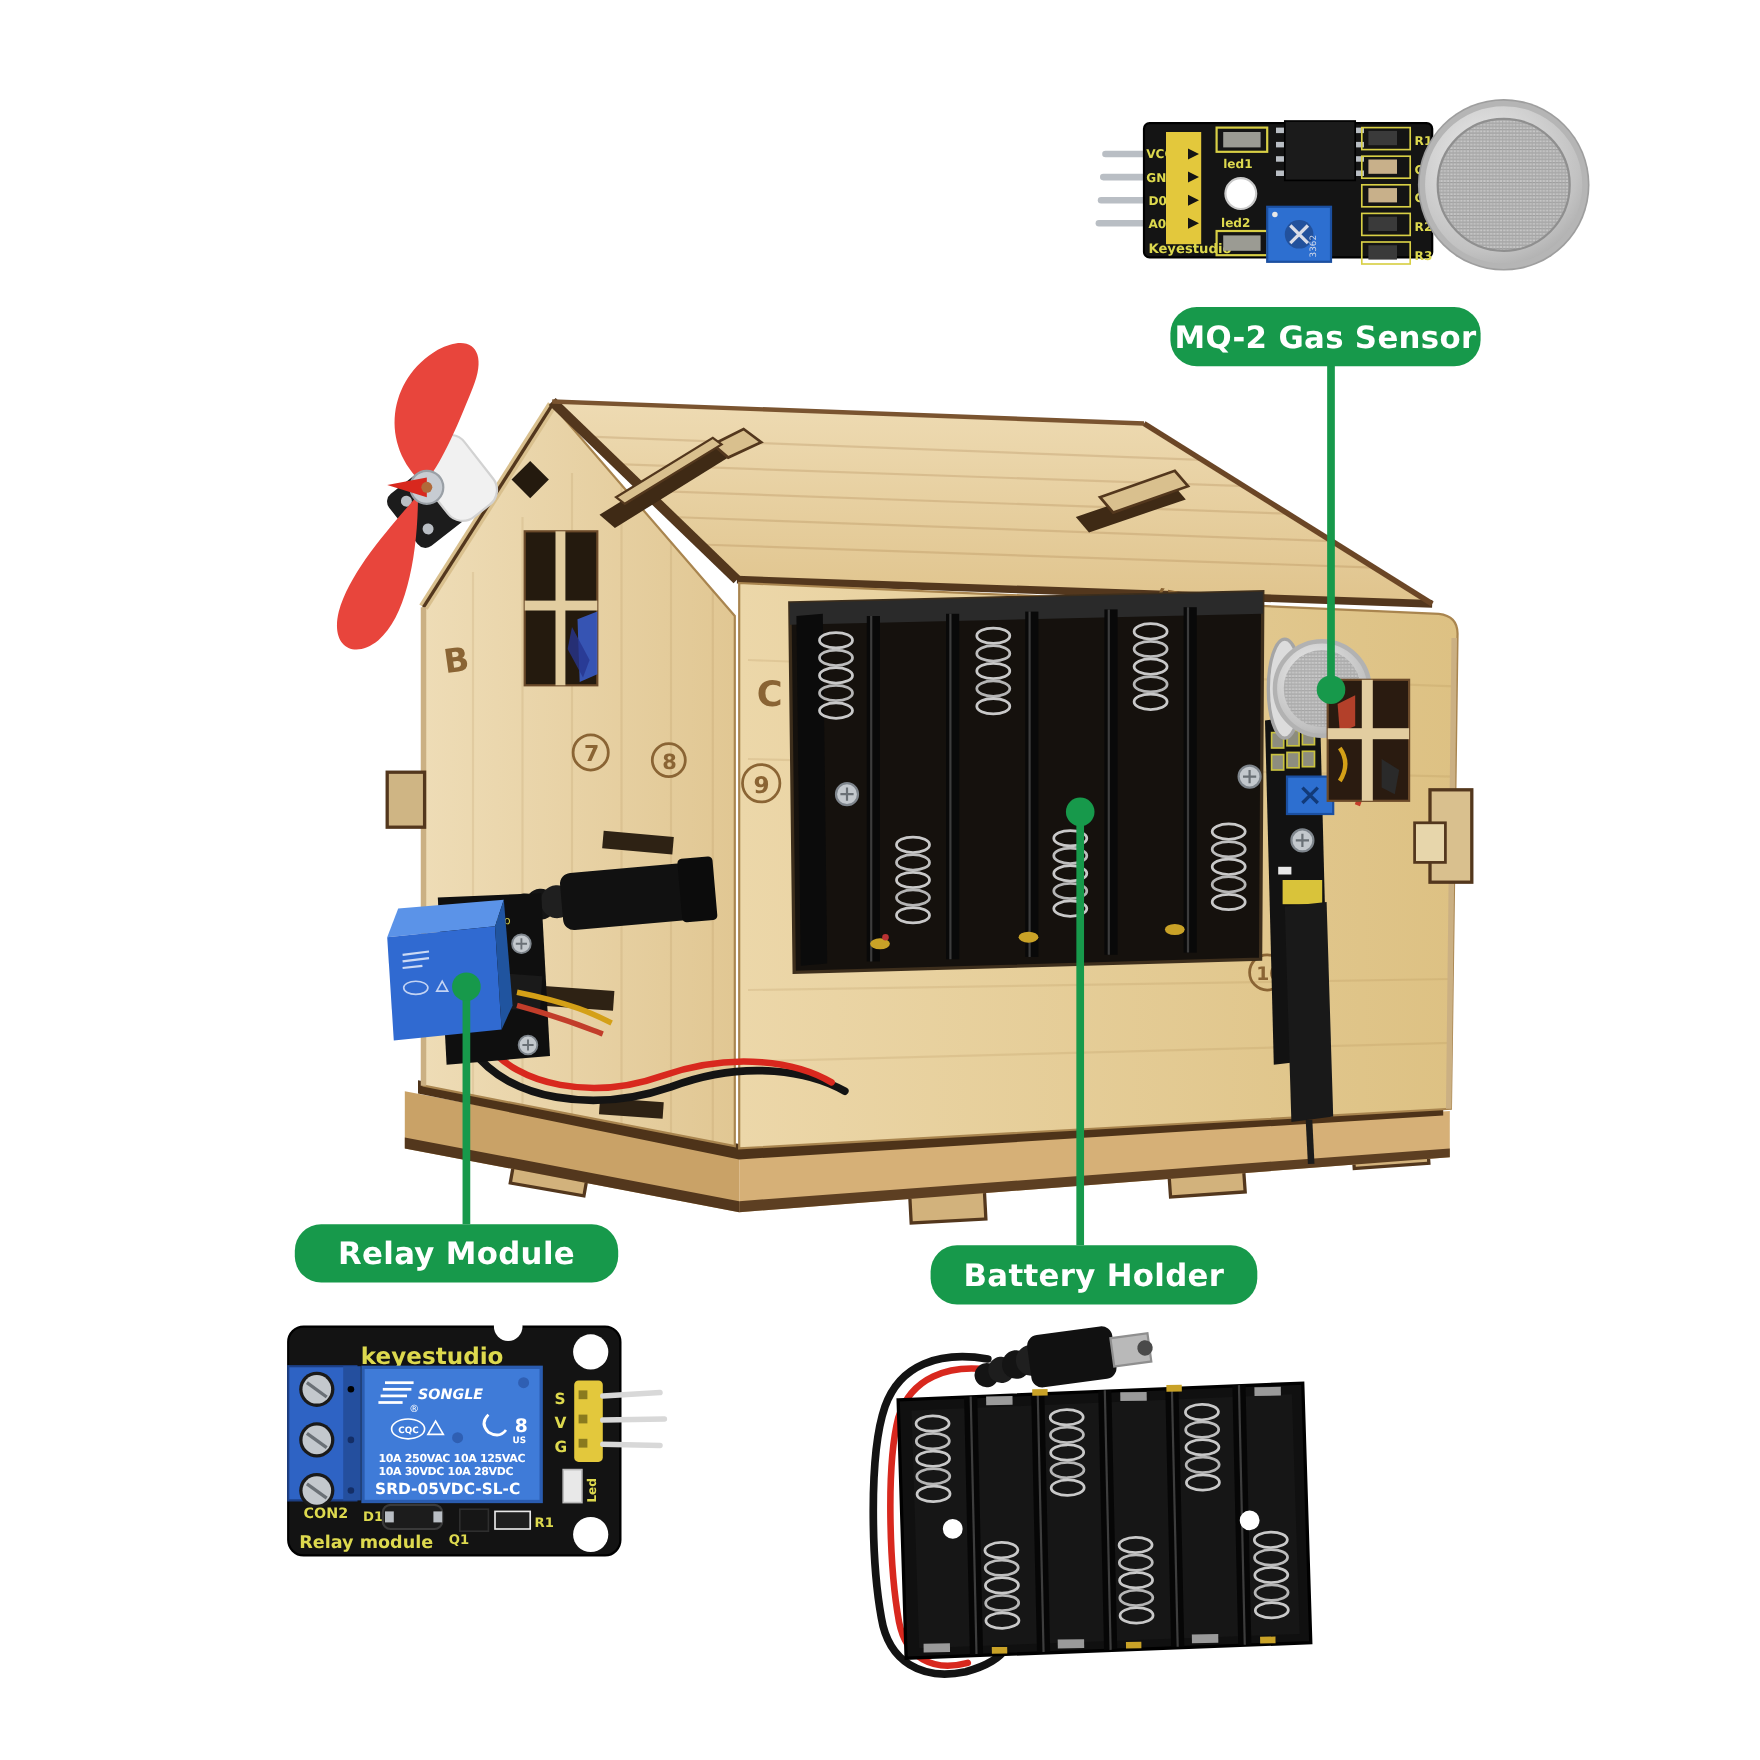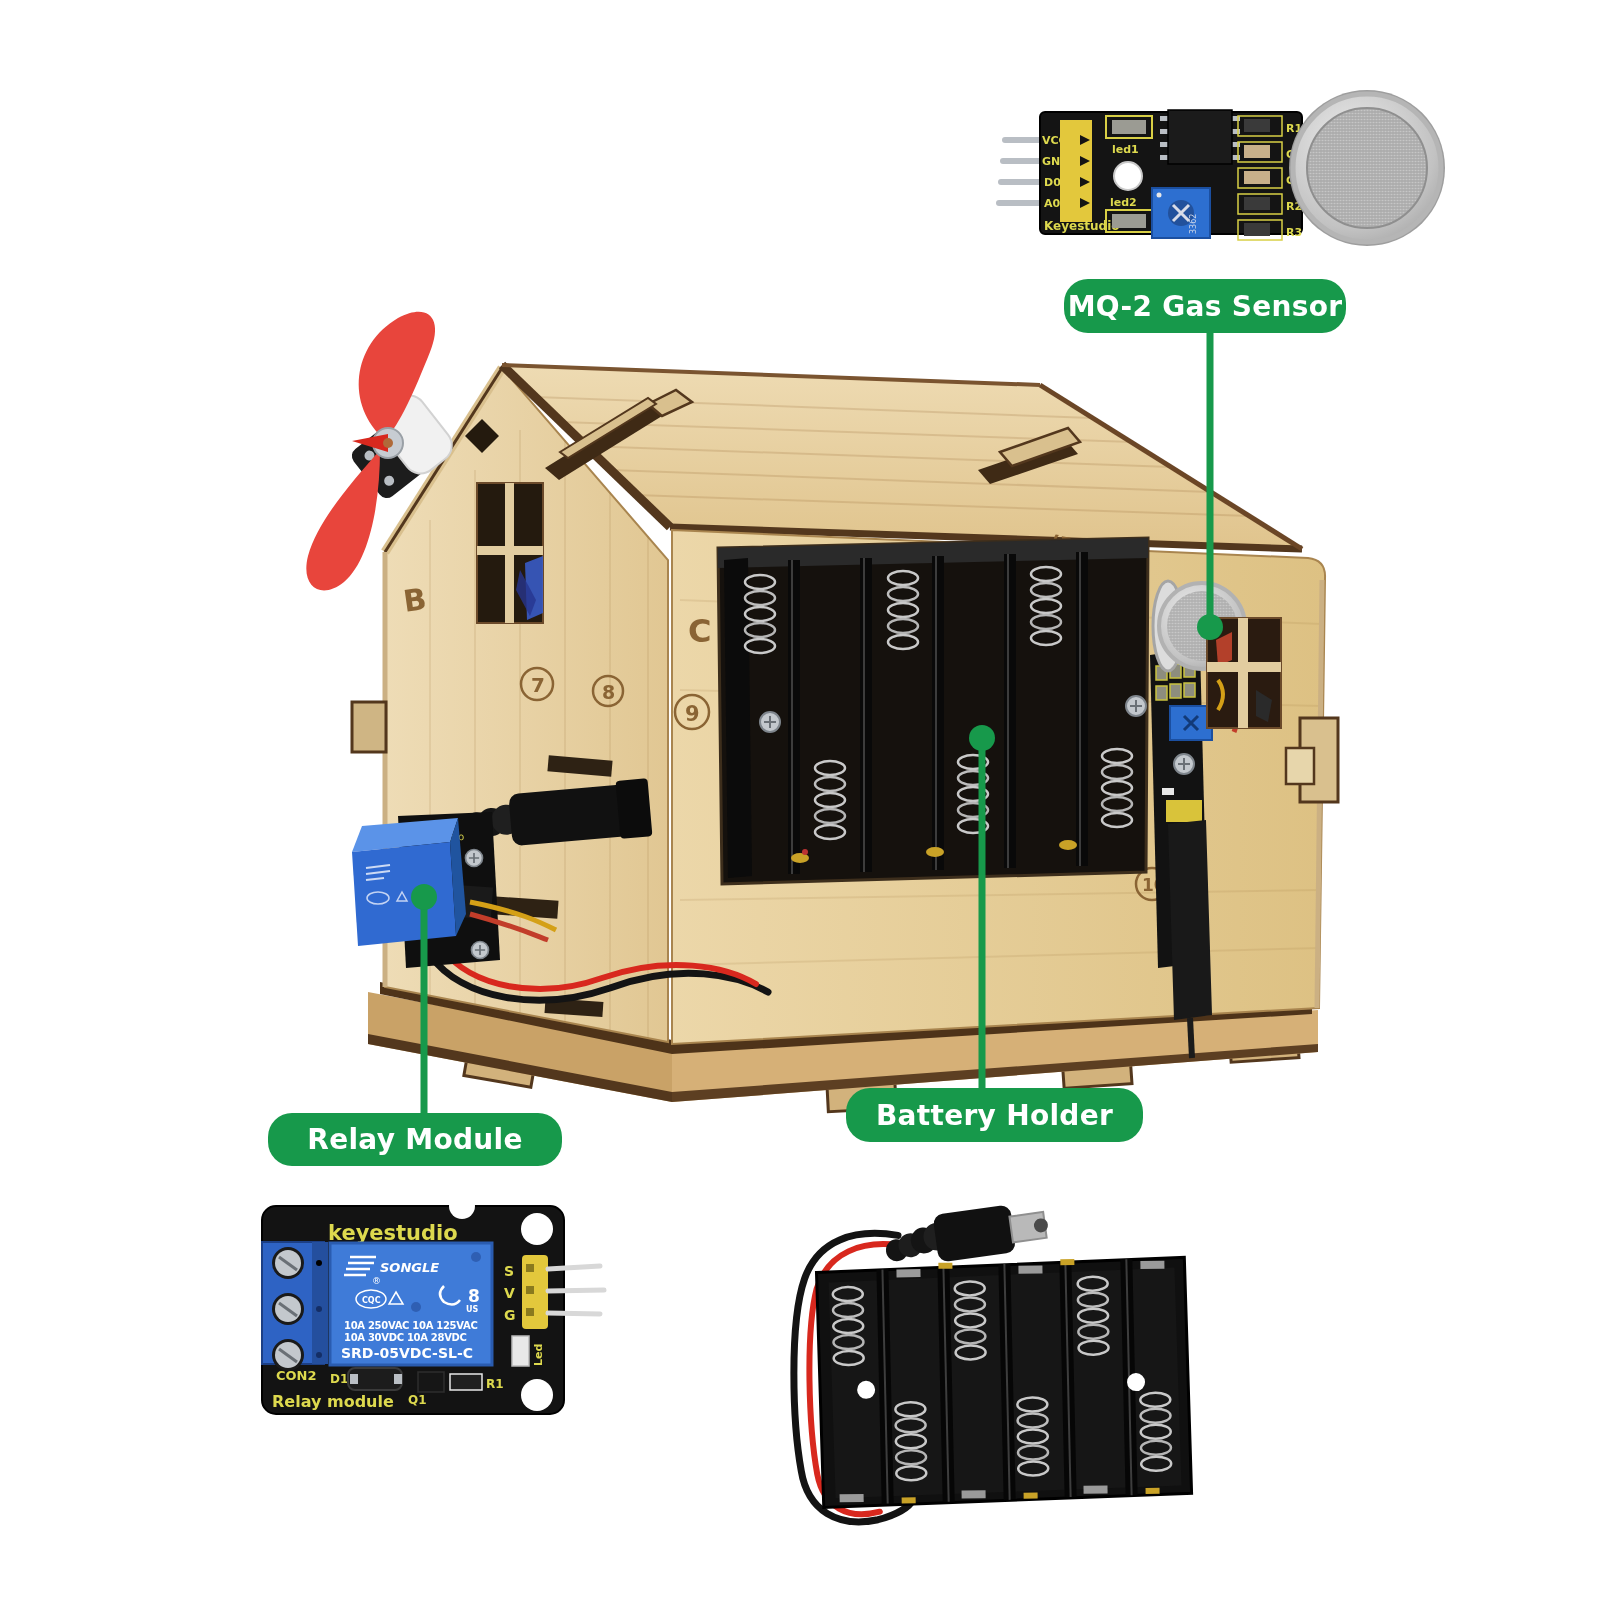--- a/index.html
+++ b/index.html
@@ -505,17 +505,17 @@
     <circle cx="982" cy="738" r="13"></circle>
   </g>
 </svg>
 
 <div class="pill" style="left:1064px;top:279px;width:282px;height:54px;">
   <span>MQ-2 Gas Sensor</span>
 </div>
 <div class="pill" style="left:268px;top:1113px;width:294px;height:53px;">
   <span>Relay Module</span>
 </div>
-<div class="pill" style="left:846px;top:1088px;width:297px;height:54px;">
+<div class="pill" style="left:846px;top:1132px;width:297px;height:54px;">
   <span>Battery Holder</span>
 </div>
 
 </div>
 
 </body></html>

